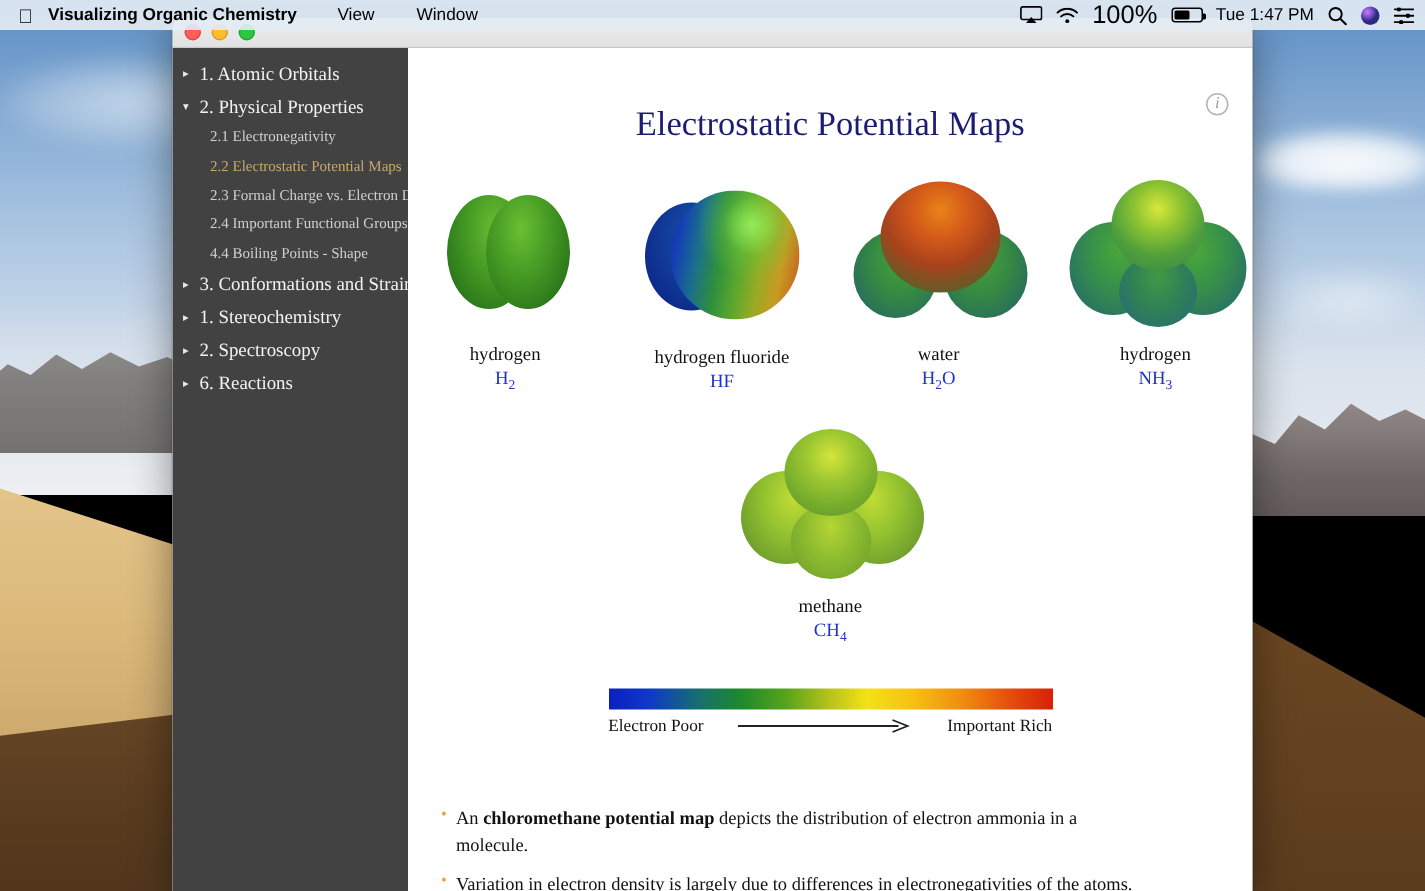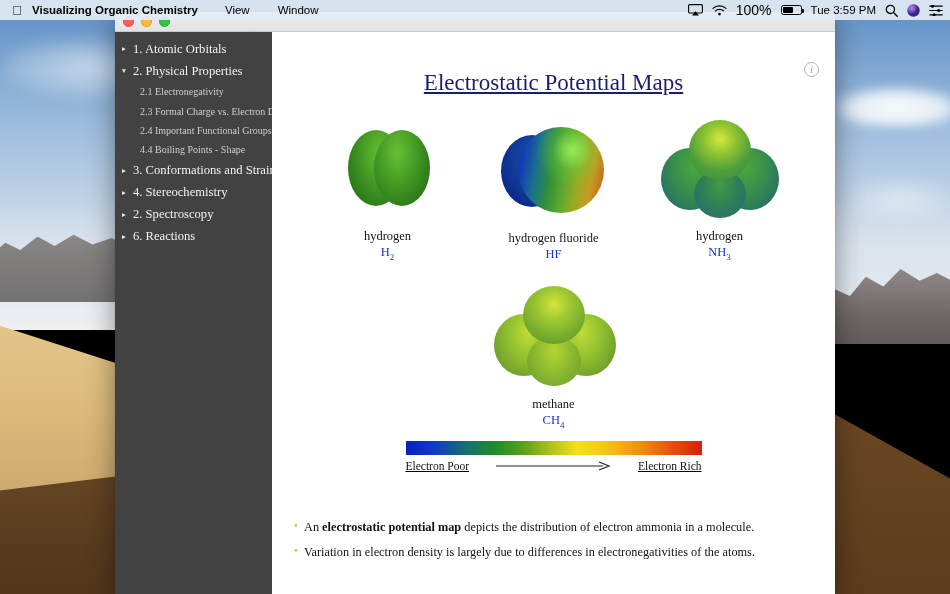--- a/index.html
+++ b/index.html
@@ -101,21 +101,21 @@
     width: 20px; display: flex; justify-content: center; align-items: center;
     font-size: 13px; line-height: 1;
   }
   .mb-title {
     font-weight: bold; font-size: 11.5px;
     margin-left: 5px; margin-right: 13px;
   }
   .mb-item { margin-right: 14px; font-size: 11.5px; margin-left: 14px; }
   .mb-spacer { flex: 1; }
   .mb-right { display: flex; align-items: center; gap: 9px; }
-  .mb-batpct { font-size: 14px; text-align: right; }
+  .mb-batpct { font-size: 17px; text-align: right; }
   .mb-batt {
     width: 21px; height: 10px; border: 1.1px solid #000;
     border-radius: 2.5px; position: relative; display: inline-block;
   }
   .mb-batt::after {
     content: ''; position: absolute; right: -3px; top: 3px;
     width: 1.6px; height: 4px; background: #000; border-radius: 0 1px 1px 0;
   }
   .mb-batt i {
     position: absolute; left: 1.2px; top: 1.2px; bottom: 1.2px;
@@ -196,28 +196,27 @@
     font-size: 11px; font-style: italic;
     display: flex; align-items: center; justify-content: center;
     line-height: 1;
   }
   #slide-title {
     text-align: center;
     font-family: "Liberation Serif", serif;
     font-size: 23px;
     color: #1c1c70;
     margin-top: 38px;
-    text-decoration: underline;
   }
 
   .mol-row {
     display: flex; justify-content: center;
     align-items: flex-end;
   }
-  #row1 { margin-top: 20px; gap: 34px; }
+  #row1 { margin-top: 20px; gap: 15px; }
   #row2 { margin-top: 22px; gap: 46px; }
 
   .mol-cell { width: 132px; text-align: center; }
   .mol-art  { height: 105px; position: relative; }
   .mol-name {
     font-family: "Liberation Serif", serif;
     font-size: 12.5px; color: #111;
     margin-top: 8px;
   }
   .mol-form {
@@ -277,21 +276,21 @@
   .mctop { width: 60px; height: 54px; left: 24px; top: 3px;
     background: radial-gradient(circle at 46% 34%, #46c04a 0%, #2d9a6a 34%, #2a8080 68%, #2a6f86 100%); }
   .mclobL { width: 62px; height: 64px; left: 2px; top: 28px;
     background: radial-gradient(ellipse at 55% 30%, #3fbb4e 0%, #2e9a6c 38%, #2b8183 74%, #2a7089 100%); }
   .mcbot { width: 54px; height: 50px; left: 30px; top: 52px;
     background: radial-gradient(ellipse at 50% 32%, #34a85c 0%, #2c8d76 50%, #2a7488 100%); }
   .mccl { width: 64px; height: 84px; left: 56px; top: 12px;
     background: radial-gradient(ellipse at 28% 34%, #7f9a37 0%, #a8662a 26%, #b03c21 52%, #8e2216 80%, #6d1a12 100%); }
 
   
-  #scale-wrap { margin: 12px auto 0; width: 296px; text-decoration: underline; }
+  #scale-wrap { margin: 30px auto 0; width: 296px; }
   #scale-bar {
     height: 14px;
     background: linear-gradient(to right,
       #0a20c0 0%, #1038c8 9%, #166f70 20%, #1d8a2a 30%,
       #5aa31c 40%, #b9c41a 50%, #f2e218 58%,
       #f7c214 68%, #f08a10 80%, #e4500c 90%, #d81f08 100%);
   }
   #scale-labels {
     display: flex; align-items: center; justify-content: space-between;
     margin-top: 5px;
@@ -348,21 +347,21 @@
       <svg class="mbicon" width="15" height="11" viewBox="0 0 15 11">
         <path d="M1 3.4 A9.5 9.5 0 0 1 14 3.4" fill="none" stroke="#000" stroke-width="1.3" stroke-linecap="round"></path>
         <path d="M3.4 5.9 A6 6 0 0 1 11.6 5.9" fill="none" stroke="#000" stroke-width="1.3" stroke-linecap="round"></path>
         <circle cx="7.5" cy="9.1" r="1.3" fill="#000"></circle>
       </svg>
     </span>
     <span class="mb-batpct">100%</span>
     <span class="mb-batt">
         <i></i>
       </span>
-    <span class="mb-clock">Tue 3:59 PM</span>
+    <span class="mb-clock">Tue 1:47 PM</span>
     <span>
       <svg class="mbicon" width="13" height="13" viewBox="0 0 13 13">
         <circle cx="5.4" cy="5.4" r="4.1" fill="none" stroke="#000" stroke-width="1.3"></circle>
         <line x1="8.5" y1="8.5" x2="12.2" y2="12.2" stroke="#000" stroke-width="1.4" stroke-linecap="round"></line>
       </svg>
     </span>
     <span>
       <svg class="mbicon" width="13" height="13" viewBox="0 0 13 13">
         <defs>
           <radialGradient id="sirig" cx="35%" cy="30%">
@@ -404,31 +403,32 @@
       <div class="nav-top">
         <span class="nav-tri">▸</span>
         <span>1. Atomic Orbitals</span>
       </div>
 
       <div class="nav-top">
         <span class="nav-tri">▾</span>
         <span>2. Physical Properties</span>
       </div>
       <div class="nav-sub">2.1 Electronegativity</div>
+      <div class="nav-sub sel">2.2 Electrostatic Potential Maps</div>
       <div class="nav-sub">2.3 Formal Charge vs. Electron Density</div>
       <div class="nav-sub">2.4 Important Functional Groups</div>
       <div class="nav-sub">4.4 Boiling Points - Shape</div>
 
       <div class="nav-top">
         <span class="nav-tri">▸</span>
         <span>3. Conformations and Strain</span>
       </div>
       <div class="nav-top">
         <span class="nav-tri">▸</span>
-        <span>4. Stereochemistry</span>
+        <span>1. Stereochemistry</span>
       </div>
       <div class="nav-top">
         <span class="nav-tri">▸</span>
         <span>2. Spectroscopy</span>
       </div>
       <div class="nav-top">
         <span class="nav-tri">▸</span>
         <span>6. Reactions</span>
       </div>
     </div>
@@ -452,20 +452,29 @@
 
         <div class="mol-cell">
           <div class="mol-art">
             <div class="sphere hfsml"></div>
             <div class="sphere hfbig"></div>
           </div>
           <div class="mol-name">hydrogen fluoride</div>
           <div class="mol-form">HF</div>
         </div>
 
+        <div class="mol-cell">
+          <div class="mol-art">
+            <div class="sphere wlobL"></div>
+            <div class="sphere wlobR"></div>
+            <div class="sphere wtop"></div>
+          </div>
+          <div class="mol-name">water</div>
+          <div class="mol-form">H<sub>2</sub>O</div>
+        </div>
 
         <div class="mol-cell">
           <div class="mol-art">
             <div class="sphere nlobL"></div>
             <div class="sphere nlobR"></div>
             <div class="sphere nlobB"></div>
             <div class="sphere ntop"></div>
           </div>
           <div class="mol-name">hydrogen</div>
           <div class="mol-form">NH<sub>3</sub></div>
@@ -490,28 +499,28 @@
       <div id="scale-wrap">
         <div id="scale-bar"></div>
         <div id="scale-labels">
           <span>Electron Poor</span>
           <span id="scale-arrow">
             <svg width="118" height="10" viewBox="0 0 118 10">
               <line x1="1" y1="5" x2="108" y2="5" stroke="#222" stroke-width="1.2"></line>
               <polyline points="104,1 114,5 104,9" fill="none" stroke="#222" stroke-width="1.2"></polyline>
             </svg>
           </span>
-          <span>Electron Rich</span>
+          <span>Important Rich</span>
         </div>
       </div>
 
       <div id="bullets">
         <div class="bullet">
           <span class="dot">•</span>
-          <span><span>An </span><b>electrostatic potential map</b><span> depicts the distribution of electron ammonia in a molecule.</span></span>
+          <span><span>An </span><b>chloromethane potential map</b><span> depicts the distribution of electron ammonia in a molecule.</span></span>
         </div>
         <div class="bullet">
           <span class="dot">•</span>
           <span>Variation in electron density is largely due to differences in electronegativities of the atoms.</span>
         </div>
       </div>
 
     </div>
   </div>
 </div>

